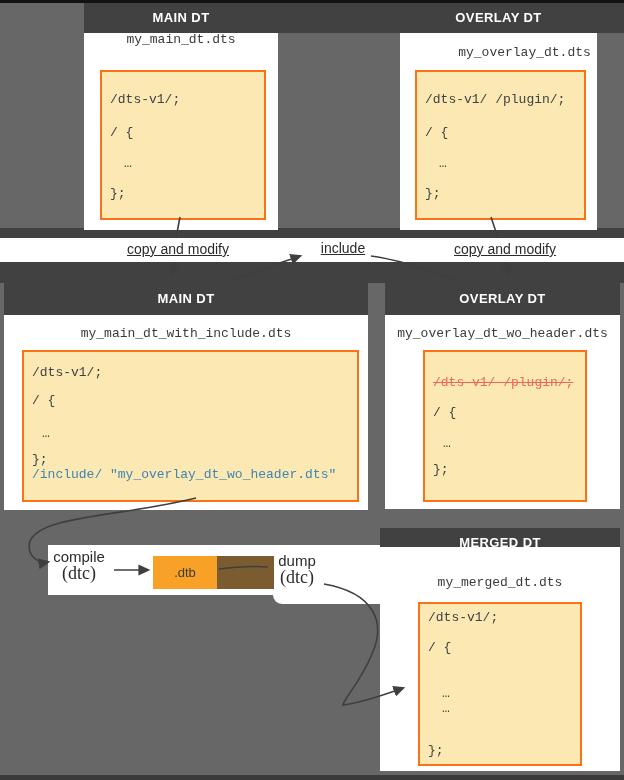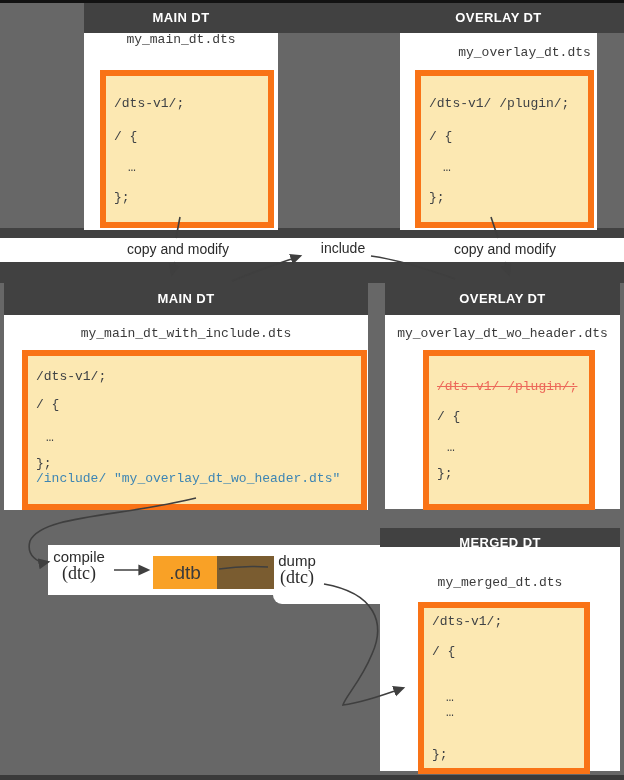--- a/index.html
+++ b/index.html
@@ -15,32 +15,32 @@
     position:absolute;background:#414141;color:#ffffff;
     font-size:13px;font-weight:bold;letter-spacing:.4px;
     text-align:center;
   }
   .title{
     position:absolute;text-align:center;
     font-family:"Liberation Mono",monospace;
     font-size:13px;color:#3b3b3b;white-space:pre;
   }
   .codebox{
-    position:absolute;background:#fce8b2;border:6px solid #f97316;
+    position:absolute;background:#fce8b2;border:2px solid #f97316;
   }
   .ln{
     position:absolute;left:8px;white-space:pre;
     font-family:"Liberation Mono",monospace;
     font-size:13px;color:#3f4245;
   }
   .ln.ind{left:22px;}
   .ln.blue{color:#3d85b3;}
   .ln.red{color:#ec685a;text-decoration:line-through;}
   .flowlabel{
-    position:absolute;text-align:center;font-size:14px;color:#2b2b2b;
+    position:absolute;text-align:center;font-size:14px;color:#2b2b2b;text-decoration:underline;
   }
   .toollabel{
     position:absolute;text-align:center;font-size:15px;color:#2b2b2b;line-height:17px;
   }
   .toollabel .mono{font-family:Liberation Serif, serif;font-size:18px;}
   svg.arrows{position:absolute;left:0;top:0;pointer-events:none;z-index:20;}
 </style>
 </head>
 <body>
 
@@ -95,21 +95,21 @@
   <div class="ln ind" style="top:84px;left:18px;">…</div>
   <div class="ln" style="top:110px;">};</div>
 </div>
 
 <div class="panel" style="left:48px;top:545px;width:332px;height:50px;"></div>
 <div class="panel" style="left:273px;top:595px;width:107px;height:9px;border-radius:0 0 0 18px;"></div>
 <div class="toollabel" style="left:46px;top:548px;width:66px;">
   <span>compile</span><br>
   <span class="mono">(dtc)</span>
 </div>
-<div class="abs" style="left:153px;top:556px;width:64px;height:33px;background:#f9a126;text-align:center;line-height:33px;font-size:19px;color:#3b3b3b;">
+<div class="abs" style="left:153px;top:556px;width:64px;height:33px;background:#f9a126;text-align:center;line-height:33px;font-size:13px;color:#3b3b3b;">
   <span>.dtb</span>
 </div>
 <div class="abs" style="left:217px;top:556px;width:57px;height:33px;background:#7a5c30;"></div>
 <div class="toollabel" style="left:272px;top:552px;width:50px;">
   <span>dump</span><br>
   <span class="mono">(dtc)</span>
 </div>
 
 <div class="panel" style="left:380px;top:528px;width:240px;height:243px;"></div>
 <div class="hdr" style="left:380px;top:528px;width:240px;height:19px;line-height:29px;">MERGED DT</div>

